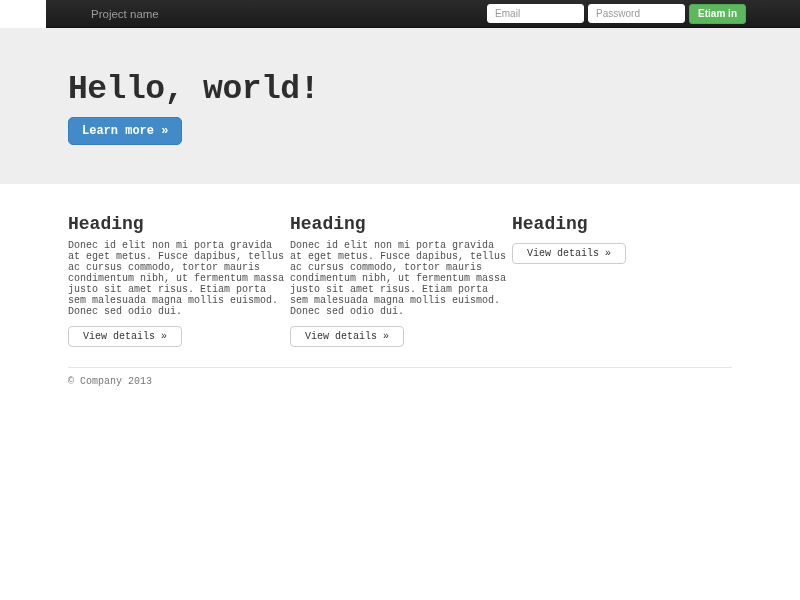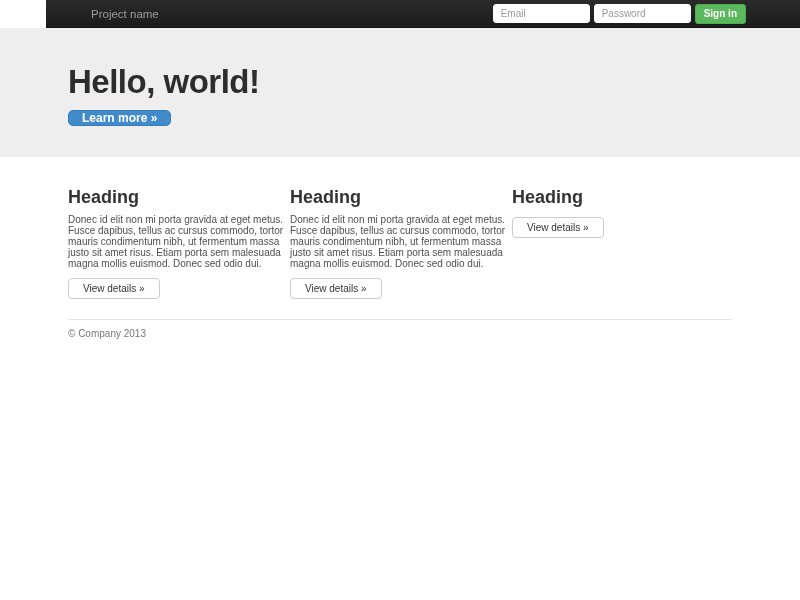--- a/index.html
+++ b/index.html
@@ -36,34 +36,34 @@
   .nav-input::placeholder { color: #999; }
   .btn-signin {
     height: 20px; padding: 0 8px;
     background: #5cb85c; border: 1px solid #4cae4c; border-radius: 3px;
     color: #fff; font-size: 10px; font-weight: bold; cursor: pointer;
     font-family: "Liberation Sans", sans-serif;
   }
 
   
   .jumbotron { background: #eeeeee; padding: 35px 0 31px; }
-  .container { width: 664px; margin: 0 auto; }
+  .container { width: 664px; margin: 8px auto; font-family: Liberation Mono, monospace; }
   .jumbotron h1 {
     margin: 0; font-size: 33px; font-weight: bold;
     color: #2d2d2d; letter-spacing: -0.5px;
   }
   .jumbotron p {
     margin: 10px 0 0; font-size: 12.5px; line-height: 1.4;
     color: #6e6e6e;
   }
   .btn-primary {
     display: inline-block; margin-top: 9px;
     background: #428bca; border: 1px solid #357ebd; border-radius: 5px;
     color: #ffffff; font-size: 12px; font-weight: bold;
-    padding: 0 13px; text-decoration: none; cursor: pointer;
+    padding: 6px 13px; text-decoration: none; cursor: pointer;
   }
 
   
   .row {
     display: grid; grid-template-columns: repeat(3, 1fr);
     column-gap: 2px; margin-top: 30px;
   }
   .col h2 { margin: 0; font-size: 18px; font-weight: bold; color: #333; }
   .col p {
     margin: 6px 0 0; font-size: 10px; line-height: 11px; color: #4f4f4f;
@@ -83,21 +83,21 @@
 </style>
 </head>
 <body>
 
 <nav class="navbar">
   <div class="nav-inner">
     <a class="brand" href="#">Project name</a>
     <form class="nav-form">
       <input class="nav-input" type="text" placeholder="Email" style="">
       <input class="nav-input" type="password" placeholder="Password" style="">
-      <button type="button" class="btn-signin">Sign in</button>
+      <button type="button" class="btn-signin">Etiam in</button>
     </form>
   </div>
 </nav>
 
 <header class="jumbotron">
   <div class="container">
     <h1>Hello, world!</h1>
     <a class="btn-primary" href="#">Learn more »</a>
   </div>
 </header>

